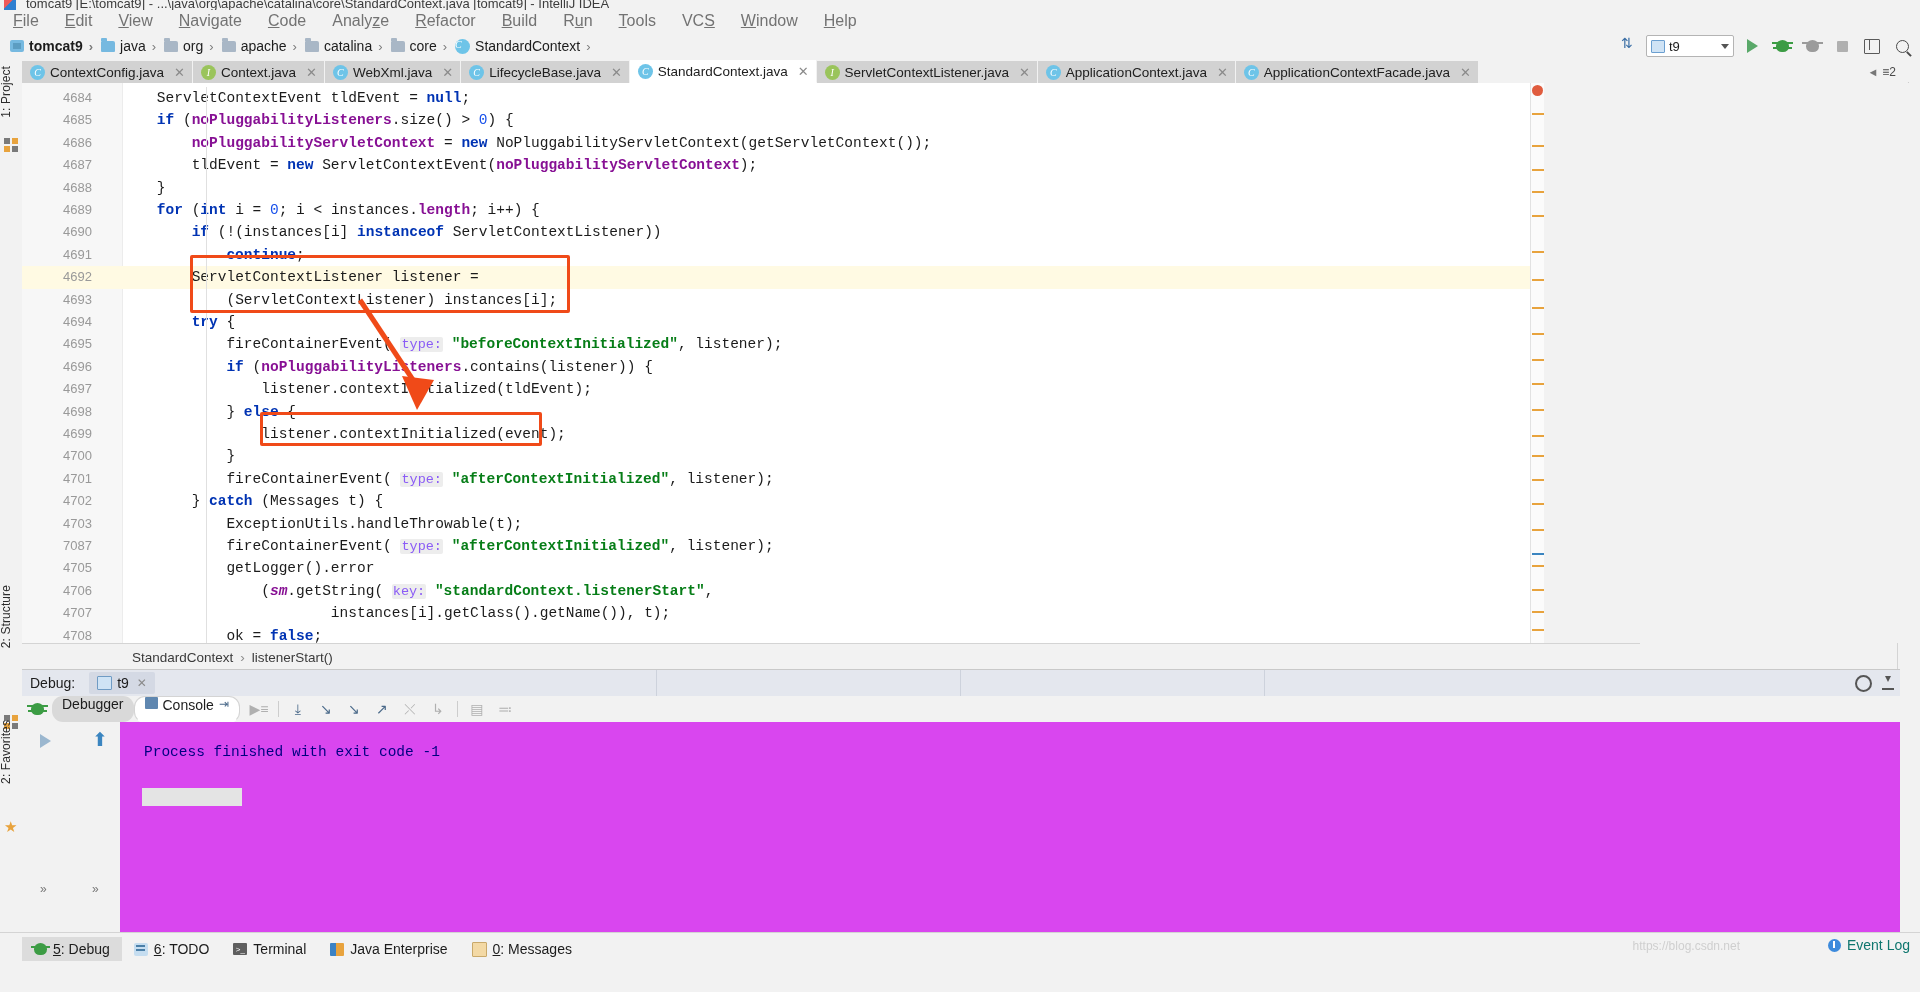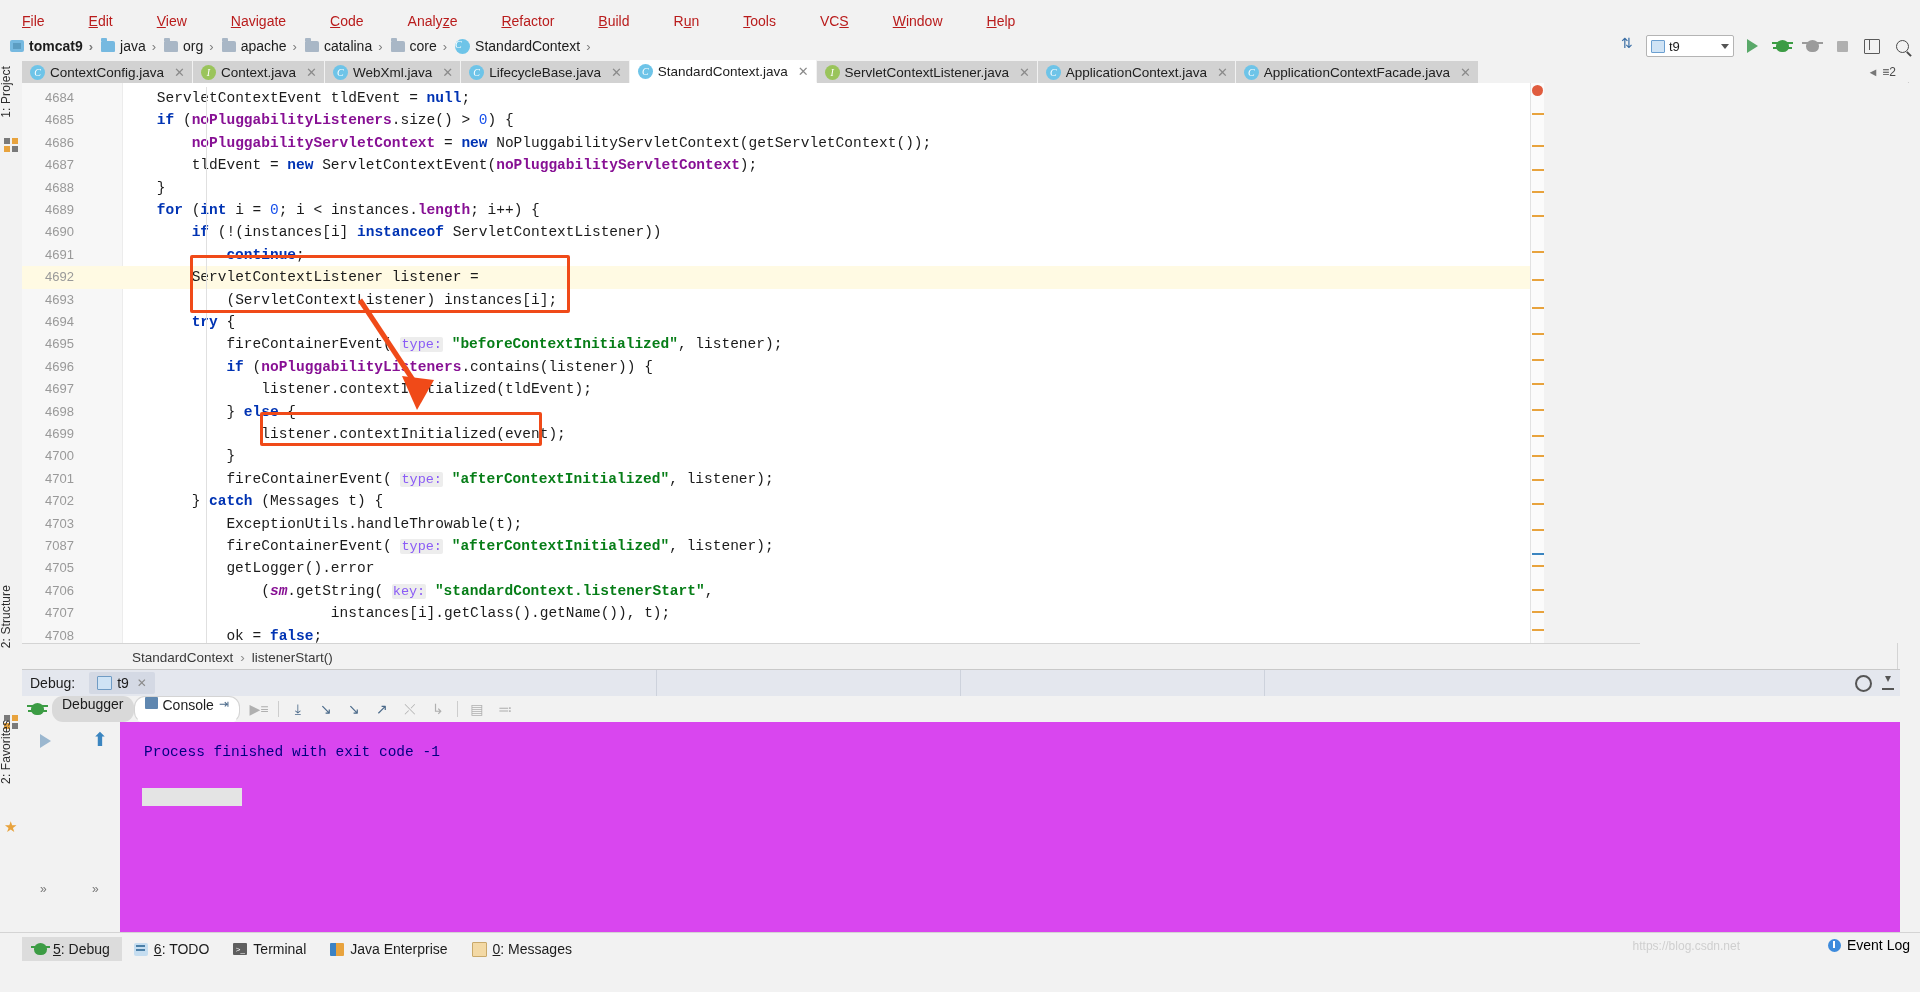--- a/index.html
+++ b/index.html
@@ -13,21 +13,21 @@
 
   
   .titlebar{position:absolute;left:0;top:0;width:1920px;height:10px;background:#f2f2f2;overflow:hidden;}
   .titlebar .tb-text{position:absolute;left:26px;top:-4px;font-size:13px;color:#3c3c3c;white-space:nowrap;}
   .titlebar .tb-logo{position:absolute;left:4px;top:-2px;width:12px;height:12px;
      background:linear-gradient(135deg,#f05a5a 0%,#f05a5a 45%,#2f7fd0 46%,#2f7fd0 100%);}
 
   
   .menubar{position:absolute;left:0;top:10px;width:1920px;height:22px;background:#f2f2f2;}
   .menubar ul{list-style:none;margin:0;padding:0;display:flex;align-items:center;height:22px;}
-  .menubar li{padding:2px 22px;font-size:14px;color:#b91c1c;cursor:default;white-space:nowrap;}
+  .menubar li{padding:2px 13px;font-size:16px;color:#737373;cursor:default;white-space:nowrap;}
   .menubar li u{text-decoration:underline;}
 
   
   .navbar{position:absolute;left:0;top:32px;width:1920px;height:28px;background:#f2f2f2;}
   .crumbs{position:absolute;left:8px;top:0;height:28px;display:flex;align-items:center;}
   .crumb{display:flex;align-items:center;height:28px;padding:0 2px 0 2px;font-size:14px;color:#1c1c1c;white-space:nowrap;}
   .crumb .ic{margin-right:5px;display:inline-block;}
   .crumb .sep{margin:0 4px 0 6px;color:#7c7c7c;font-size:13px;}
   .crumb.bold{font-weight:bold;text-align:right;}
   .ico-folder{width:14px;height:11px;background:#76b9e0;border-radius:1px 2px 1px 1px;position:relative;}
@@ -83,21 +83,21 @@
       linear-gradient(#e8a33d,#e8a33d) 0 8px/6px 6px no-repeat,
       linear-gradient(#7a7a7a,#7a7a7a) 8px 8px/6px 6px no-repeat;}
   .ico-star{color:#e8a33d;font-size:15px;line-height:14px;}
 
   
   .rightstrip{position:absolute;right:0;top:60px;width:22px;height:872px;background:#f2f2f2;border-left:1px solid #d4d4d4;}
 
   
   .editor{position:absolute;left:22px;top:83px;width:1508px;height:560px;background:#ffffff;overflow:hidden;}
   .gutter{position:absolute;left:0;top:0;width:100px;height:560px;background:#f7f7f7;border-right:1px solid #ececec;}
-  .gutter .ln{position:absolute;right:48px;font-family:"Liberation Sans",sans-serif;font-size:13px;color:#999999;}
+  .gutter .ln{position:absolute;right:30px;font-family:"Liberation Sans",sans-serif;font-size:13px;color:#999999;}
   .codearea{position:absolute;left:100px;top:0;right:0;height:560px;}
   .line{position:absolute;left:0;height:22.4px;line-height:22.4px;white-space:pre;
      font-family:"Liberation Mono",monospace;font-size:14.5px;color:#1b1b1b;}
   .caretline{position:absolute;left:0;width:1408px;height:22.4px;background:#fffae3;}
   .kw{color:#0033b3;font-weight:bold;}
   .num{color:#1750eb;}
   .str{color:#067d17;font-weight:bold;}
   .fld{color:#871094;font-weight:bold;}
   .sfld{color:#871094;font-weight:bold;font-style:italic;}
   .hint{color:#8b5cf6;background:#ededed;border-radius:2px;padding:0 1px;font-size:13.5px;}
@@ -150,38 +150,42 @@
   .ico-uparrow{font-size:19px;color:#3b85c0;line-height:1;}
   .chev2{font-size:12px;color:#777;}
 
   
   .statusbar{position:absolute;left:0;top:932px;width:1920px;height:60px;background:#f2f2f2;border-top:1px solid #d4d4d4;}
   .sb-tabs{position:absolute;left:22px;top:4px;height:24px;display:flex;align-items:center;}
   .sb-tab{height:24px;display:flex;align-items:center;gap:6px;padding:0 12px;font-size:14px;color:#1c1c1c;white-space:nowrap;}
   .sb-tab.active{background:#dcdcdc;}
   .sb-tab u{text-decoration:underline;}
   .sb-watermark{position:absolute;right:180px;top:6px;font-size:12px;color:#cfcfcf;}
-  .eventlog{position:absolute;right:10px;top:4px;display:flex;align-items:center;gap:6px;font-size:14px;color:#000000;}
+  .eventlog{position:absolute;right:10px;top:4px;display:flex;align-items:center;gap:6px;font-size:14px;color:#0f766e;}
   .ico-eventlog{width:13px;height:13px;border-radius:50%;background:#3c8adc;position:relative;}
   .ico-eventlog:after{content:"";position:absolute;left:5.5px;top:2px;width:2px;height:7px;background:#fff;}
   .sb-bottom{position:absolute;left:6px;top:34px;width:18px;height:16px;}
 
   .ico-todo{width:14px;height:13px;background:#c5ddf0;border-radius:2px;position:relative;}
   .ico-todo:after{content:"";position:absolute;left:2px;top:2px;width:9px;height:2px;background:#4a7fa8;box-shadow:0 4px 0 #4a7fa8;}
   .ico-term{width:14px;height:12px;background:#5f5f5f;border-radius:1px;color:#fff;font-size:8px;display:flex;align-items:center;justify-content:center;}
   .ico-javaent{width:14px;height:13px;background:linear-gradient(90deg,#3b82c4 0 6px,#e8a33d 6px 14px);border-radius:1px;}
   .ico-msg{width:13px;height:13px;background:#f3d9a5;border:1px solid #c9a96a;border-radius:1px;}
   .ico-dbgsm{width:13px;height:12px;border-radius:50% 50% 45% 45%;background:#3c9c44;position:relative;}
   .ico-dbgsm:before{content:"";position:absolute;left:-3px;top:3px;width:19px;height:1.5px;background:#3c9c44;}
 </style>
 </head>
 <body>
 
 <div class="app">
 
+  <div class="titlebar">
+    <div class="tb-logo"></div>
+    <div class="tb-text">tomcat9 [E:\tomcat9] - ...\java\org\apache\catalina\core\StandardContext.java [tomcat9] - IntelliJ IDEA</div>
+  </div>
 
   <div class="menubar">
     <ul id="menu-list">
         <li><u>F</u>ile</li>
         <li><u>E</u>dit</li>
         <li><u>V</u>iew</li>
         <li><u>N</u>avigate</li>
         <li><u>C</u>ode</li>
         <li>Analy<u>z</u>e</li>
         <li><u>R</u>efactor</li>

